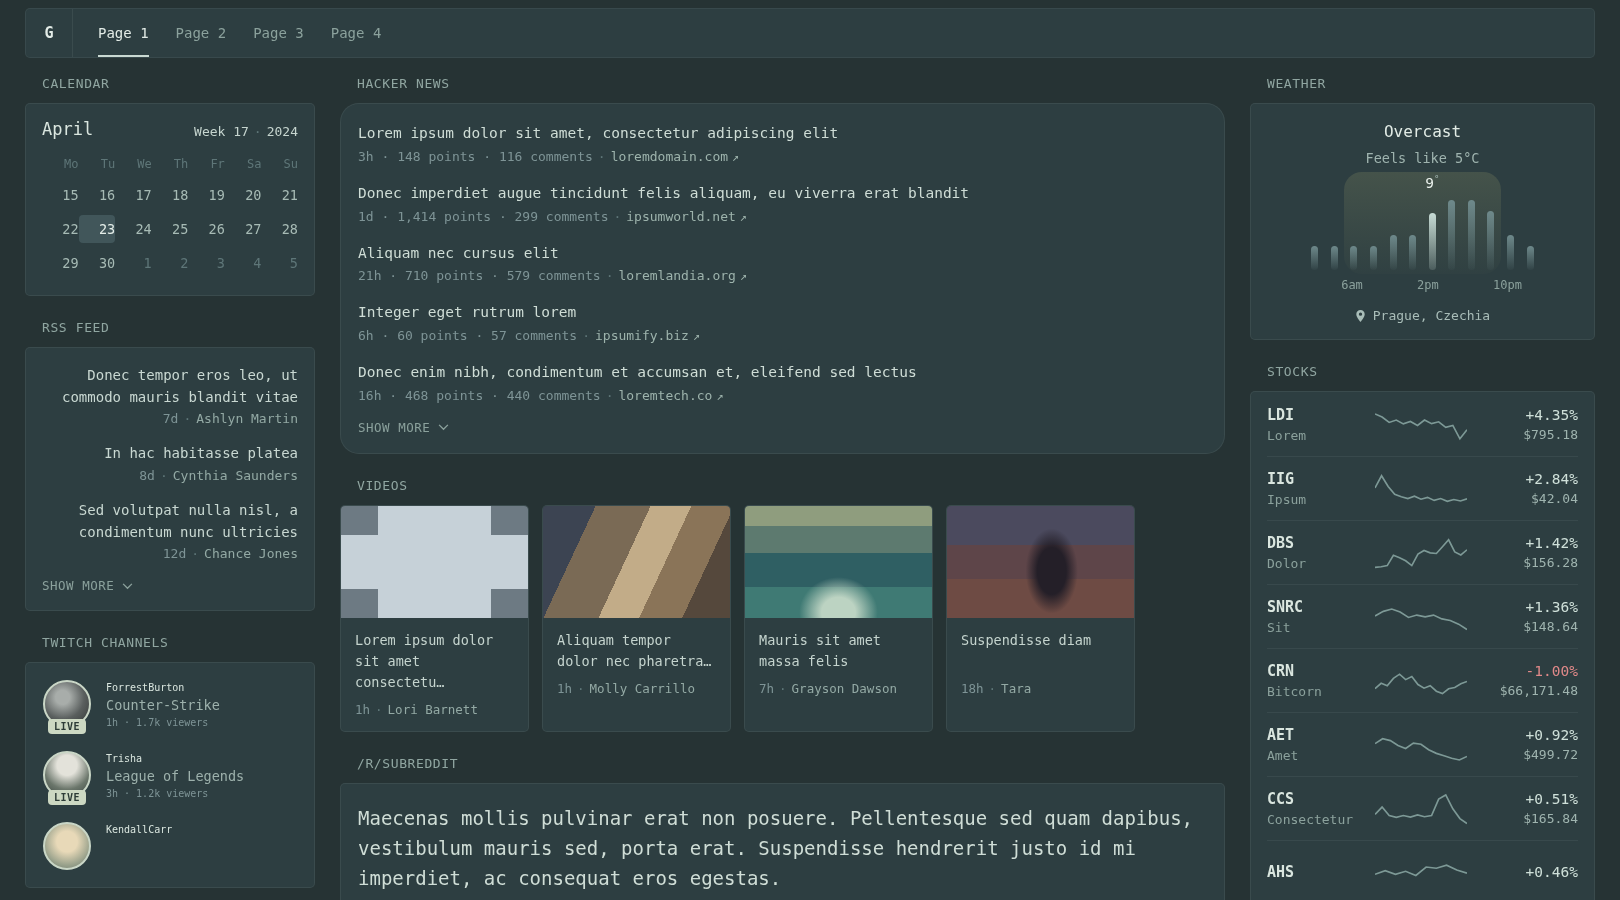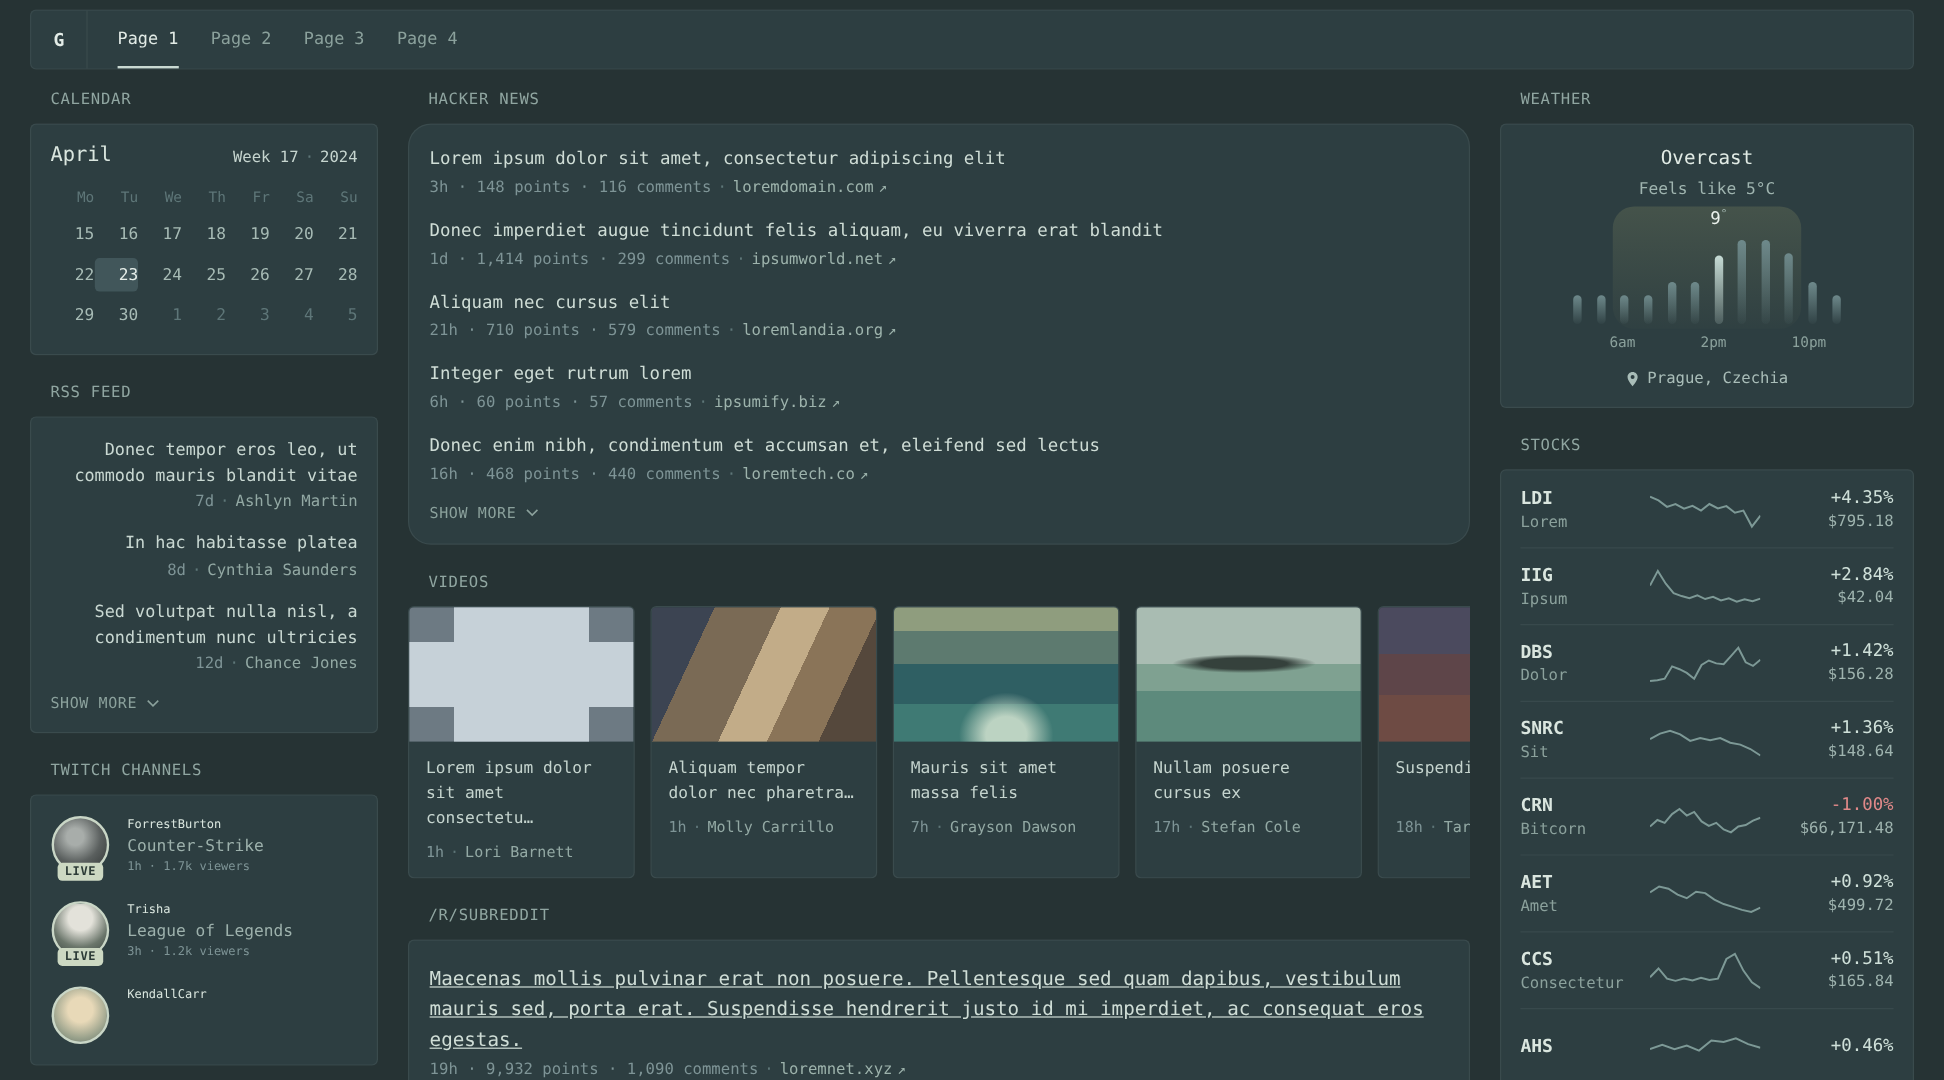--- a/index.html
+++ b/index.html
@@ -67,21 +67,21 @@
     padding:2px 6px;border-radius:4px;letter-spacing:0.5px;}
   .tw-name{font-size:10px;color:#dae6df;padding-top:2px;}
   .tw-game{font-size:13.5px;color:#9db1ac;margin-top:4px;}
   .tw-meta{font-size:10px;color:#7e9496;margin-top:4px;}
   
   .hn-card{padding:19px 17px 18px;border-radius:19px;}
   .hn-item + .hn-item{margin-top:19px;}
   .hn-title{font-size:14.5px;color:#cfddd6;line-height:1.5;cursor:pointer;}
   .hn-item .meta{margin-top:4px;}
   .sub-card{padding:19px 17px 20px;}
-  .sub-title{font-size:16px;color:#cfddd6;line-height:1.6;cursor:pointer;text-decoration:underline;}
+  .sub-title{font-size:19px;color:#cfddd6;line-height:1.6;cursor:pointer;}
   .sub-card .meta{margin-top:5px;}
   
   .videos-row{display:flex;gap:13px;overflow:hidden;}
   .video-card{width:187px;flex:none;background:#2d3e41;border:1px solid rgba(213,233,224,0.08);
     border-radius:5px;overflow:hidden;cursor:pointer;}
   .thumb{height:112px;}
   .thumb-towers{background-image:
       linear-gradient(to right,transparent 0 20%,#c6d1d8 20% 80%,transparent 80%),
       linear-gradient(to bottom,transparent 0 26%,#c6d1d8 26% 74%,transparent 74%);
     background-color:#6d7a83;}
@@ -303,27 +303,20 @@
               </div>
             </div>
             <div class="video-card">
               <div class="thumb thumb-sea"></div>
               <div class="video-body">
                 <div class="video-title">Mauris sit amet massa felis</div>
                 <div class="video-meta"><span>7h</span><span class="sep">·</span><span class="by">Grayson Dawson</span></div>
               </div>
             </div>
             <div class="video-card">
-              <div class="thumb thumb-canoe"></div>
-              <div class="video-body">
-                <div class="video-title">Nullam posuere cursus ex</div>
-                <div class="video-meta"><span>17h</span><span class="sep">·</span><span class="by">Stefan Cole</span></div>
-              </div>
-            </div>
-            <div class="video-card">
               <div class="thumb thumb-fog"></div>
               <div class="video-body">
                 <div class="video-title">Suspendisse diam</div>
                 <div class="video-meta"><span>18h</span><span class="sep">·</span><span class="by">Tara</span></div>
               </div>
             </div>
           </div>
       </section>
 
       <section>

